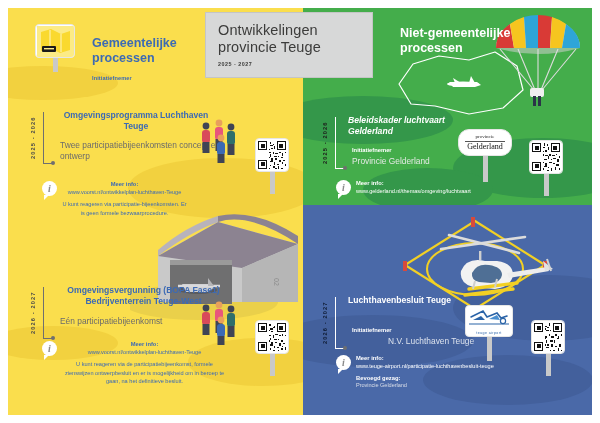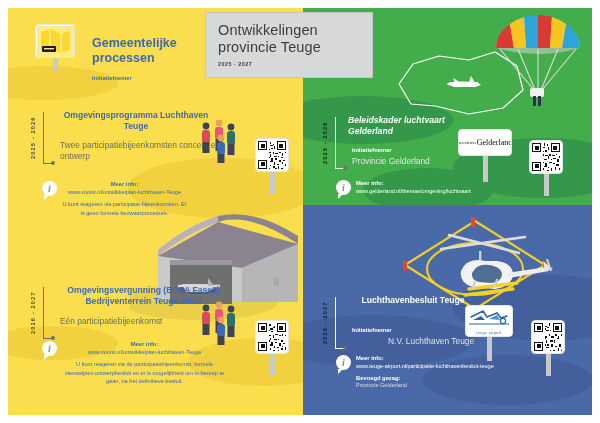--- a/index.html
+++ b/index.html
@@ -354,20 +354,23 @@
       <path d="M48 1 A42 32 0 0 1 62 3 L60 34 L48 34 Z" fill="#d93a36"></path>
       <path d="M62 3 A42 32 0 0 1 76 10 L72 34 L60 34 Z" fill="#f6c51f"></path>
       <path d="M76 10 A42 32 0 0 1 90 34 L72 34 Z" fill="#2ea5d8"></path>
       <path d="M6 34 q42 12 84 0" fill="#cfcfcf" opacity=".55"></path>
       <path d="M10 35 L44 76 M28 35 L45 76 M48 35 L48 76 M68 35 L51 76 M86 35 L52 76" stroke="#dcdcdc" stroke-width="1.1" fill="none"></path>
       <rect x="40" y="74" width="14" height="9" rx="2" fill="#f0f0f0"></rect>
       <rect x="43" y="82" width="3" height="10" fill="#2b3448"></rect>
       <rect x="48" y="82" width="3" height="10" fill="#2b3448"></rect>
     </svg>
 
+    <div class="hdr hdr-green" style="left:97px; top:18px;">
+      <div class="hdr-title c-white">Niet-gemeentelijke processen</div>
+    </div>
   </div>
 
   <div class="tl" style="left:322px; top:115px; width:230px;">
     <div class="years-v" style="color:#1d1d1b;">2025 - 2026</div>
     <div class="bracket" style="border-color:#ffffff;"></div>
     <div class="tl-head c-white" style="width:140px;font-style:italic;">Beleidskader luchtvaart Gelderland</div>
     <div style="position:absolute; left:30px; top:32px;">
       <div class="ilabel c-white">Initiatiefnemer</div>
       <div style="font-size:8.4px; color:#e3e9e3; margin-top:1px;">Provincie Gelderland</div>
     </div>
@@ -375,21 +378,21 @@
 
   <div class="info" style="left:336px; top:180px; width:210px;">
     <div class="ibubble">i</div>
     <div class="itext">
       <div class="ilabel c-white">Meer info:</div>
       <div class="iurl c-white">www.gelderland.nl/themas/omgeving/luchtvaart</div>
     </div>
   </div>
 
   <div class="sign" style="left:455px; top:129px; width:60px;">
-    <div class="board" style="width:54px; height:27px; margin:0 auto; flex-direction:row; gap:0;">
+    <div class="board" style="width:54px; height:27px; margin:0 auto; flex-direction:column; gap:0;border-radius:11px;">
       <div style="font-family:'Liberation Serif',serif; font-size:5px; color:#2b2b2b; line-height:1;">provincie</div>
       <div style="width:40px; height:.8px; background:#555; margin:1.5px 0;"></div>
       <div style="font-family:'Liberation Serif',serif; font-size:8px; color:#111; line-height:1;">Gelderland</div>
     </div>
     <div class="post" style="height:26px;"></div>
   </div>
 
   <div class="sign" style="left:526px; top:140px; width:40px;">
     <div class="board" style="width:34px; height:34px; margin:0 auto;">
       <div class="qr">
@@ -465,21 +468,21 @@
         <path d="M30 58 L78 52" stroke="#f2d024" stroke-width="3.4" stroke-linecap="round"></path>
         <path d="M26 64 L74 58" stroke="#f2d024" stroke-width="3.4" stroke-linecap="round"></path>
         <path d="M36 50 L34 58 M58 48 L56 56" stroke="#cfcfcf" stroke-width="2"></path>
       </g>
     </svg>
   </div>
 
   <div class="tl" style="left:322px; top:295px; width:230px;">
     <div class="years-v" style="color:#0f1b33;">2026 - 2027</div>
     <div class="bracket" style="border-color:#ffffff;"></div>
-    <div class="tl-head c-white" style="width:130px;text-align:center;">Luchthavenbesluit Teuge</div>
+    <div class="tl-head c-white" style="width:130px;">Luchthavenbesluit Teuge</div>
     <div style="position:absolute; left:30px; top:32px;">
       <div class="ilabel c-white">Initiatiefnemer</div>
       <div style="font-size:8.4px; color:#dde3ee; margin-top:1px;padding-left:36px;">N.V. Luchthaven Teuge</div>
     </div>
   </div>
 
   <div class="info" style="left:336px; top:355px; width:220px;">
     <div class="ibubble">i</div>
     <div class="itext">
       <div class="ilabel c-white">Meer info:</div>

